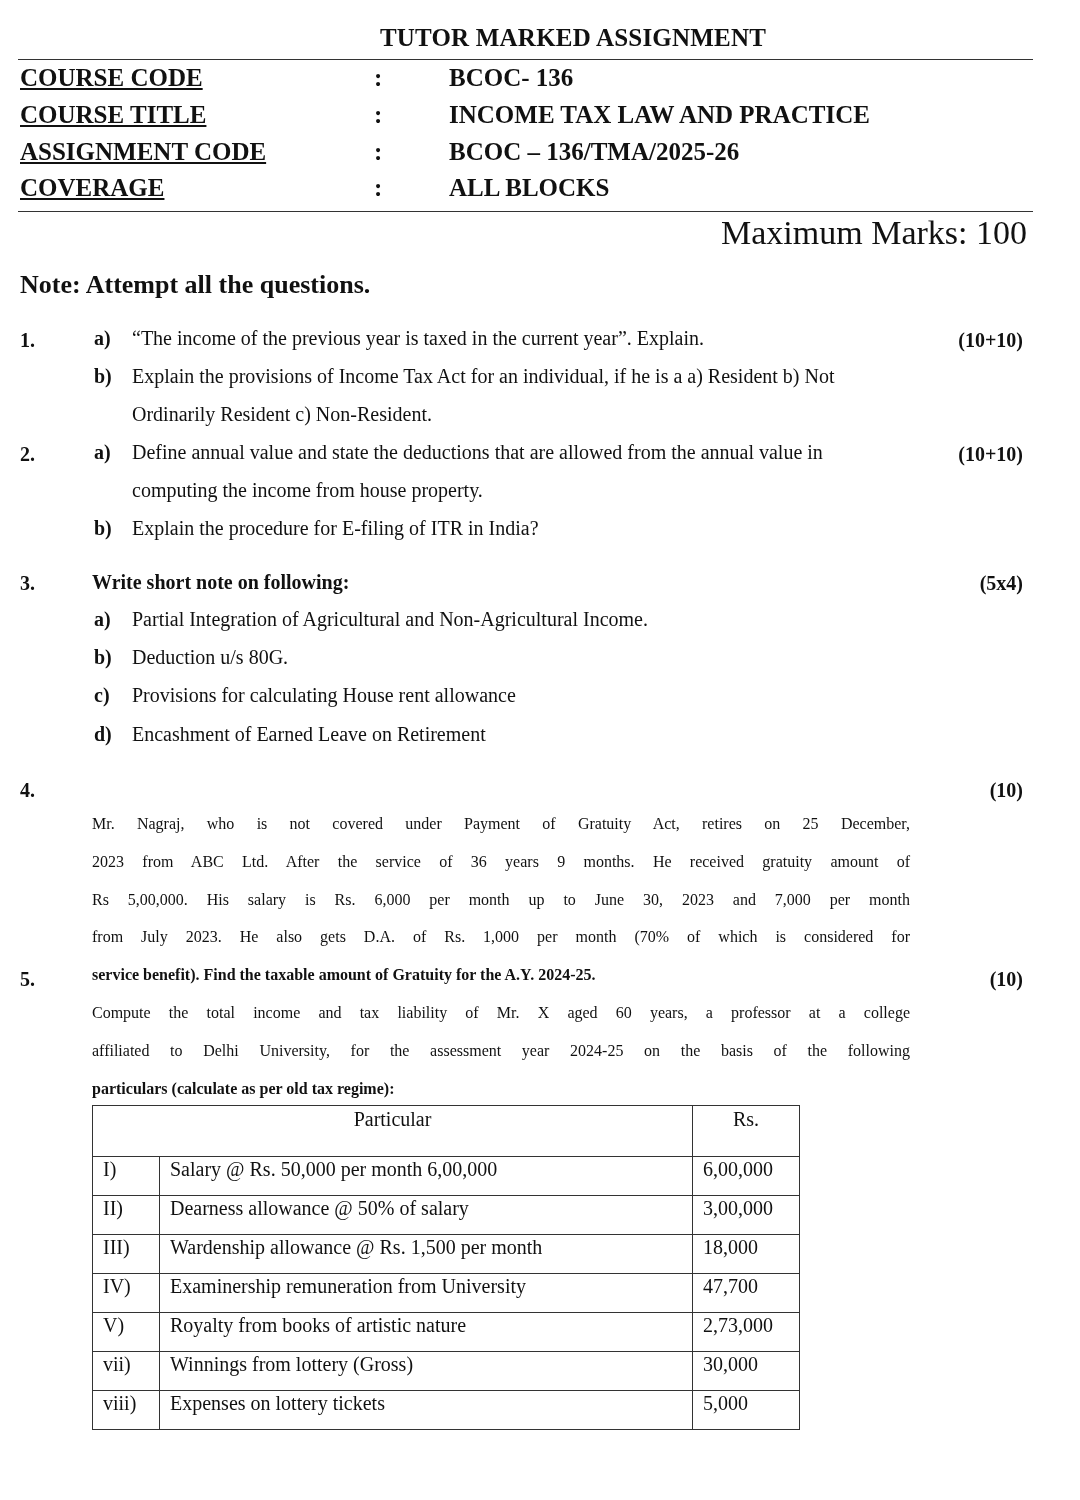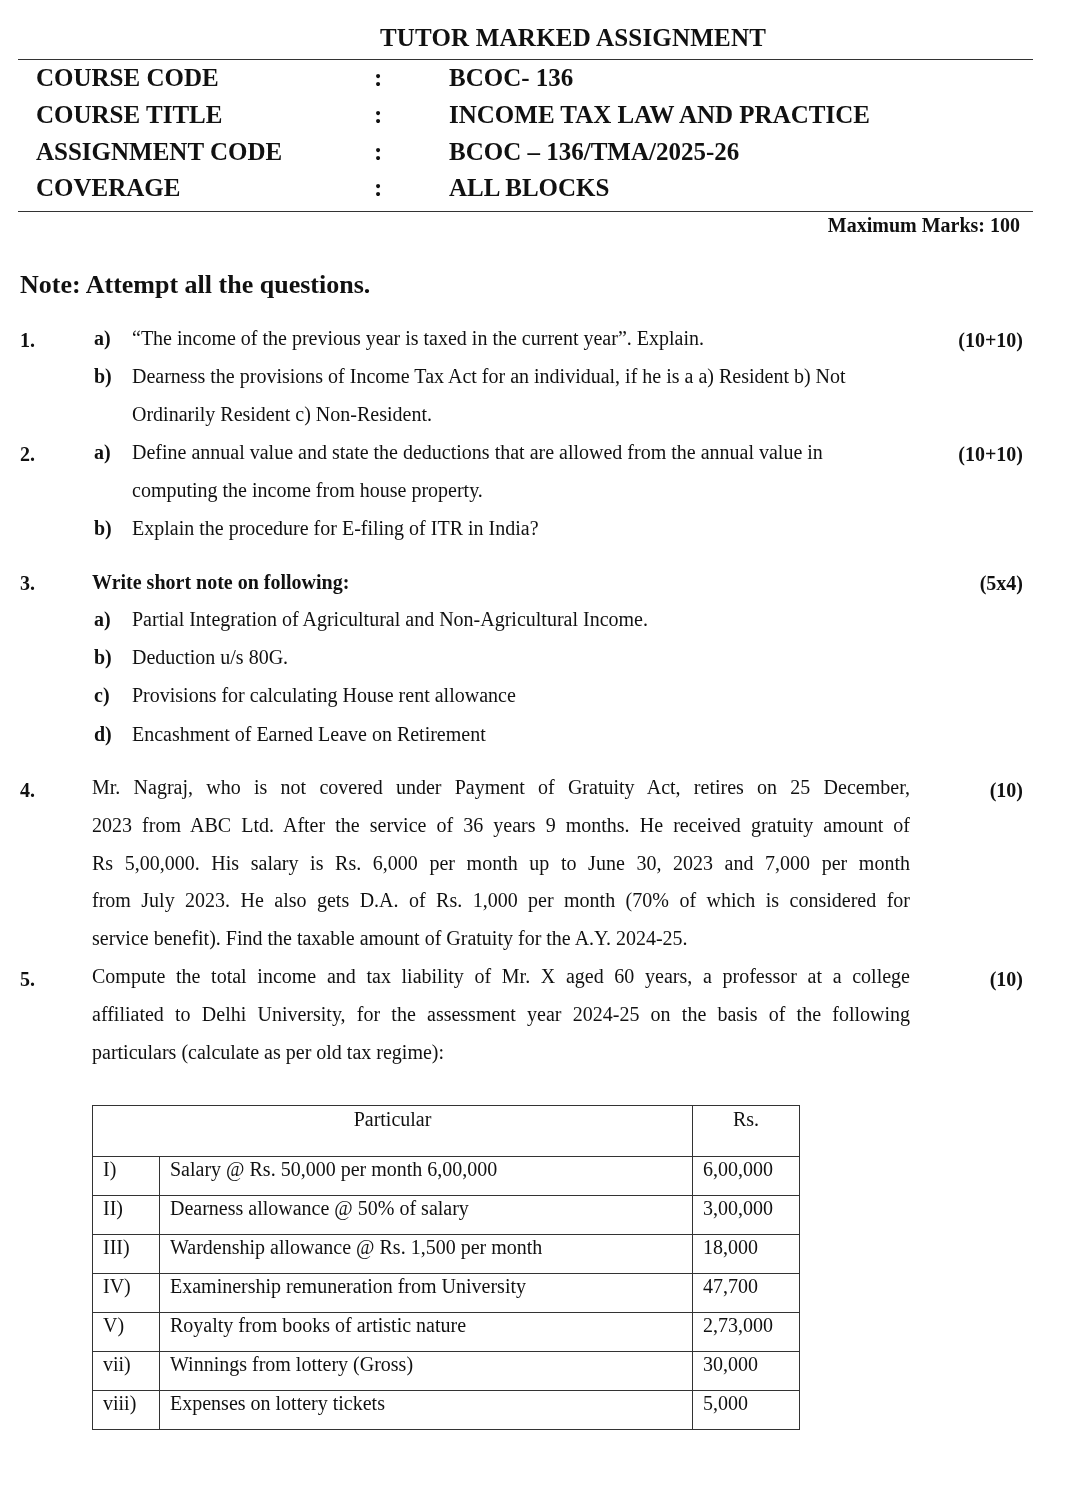--- a/index.html
+++ b/index.html
@@ -4,32 +4,32 @@
 <style>
   html, body { margin: 0; padding: 0; background: #ffffff; }
   body {
     width: 1080px; height: 1500px; position: relative; overflow: hidden;
     font-family: "Liberation Serif", "DejaVu Serif", serif; color: #111;
   }
   .abs { position: absolute; white-space: nowrap; }
   .title { top: 24px; left: 0; width: 1050px; text-align: center; font-size: 25px; font-weight: bold; letter-spacing: 0.2px; padding-left: 48px; }
   .rule { position: absolute; left: 18px; width: 1015px; height: 0; border-top: 1.5px solid #333; }
   .hdr { font-size: 25px; font-weight: bold; }
-  .hdr-label { left: 36px; }
+  .hdr-label { left: 20px; text-decoration: underline; }
   .hdr-colon { left: 374px; }
   .hdr-value { left: 449px; }
-  .maxmarks { right: 60px; top: 214px; font-size: 20px; font-weight: bold; }
+  .maxmarks { right: 53px; top: 214px; font-size: 34px; font-weight: normal; }
   .note { left: 20px; top: 270px; font-size: 26px; font-weight: bold; }
   .qnum { left: 20px; font-size: 20px; font-weight: bold; }
   .sub { font-size: 20px; }
   .sub .lbl { font-weight: bold; display: inline-block; width: 38px; }
   .marks { right: 57px; font-size: 20px; font-weight: bold; }
-  .para { left: 92px; width: 818px; font-size: 20px; line-height: 37.8px; text-align: justify; white-space: normal; }
+  .para { left: 92px; width: 818px; font-size: 16px; line-height: 37.8px; text-align: justify; white-space: normal; margin-top: 36px; }
   .para .line { display: block; text-align: justify; text-align-last: justify; height: 37.8px; }
-  .para .line.last { text-align-last: left; }
+  .para .line.last { text-align-last: left; font-weight: bold; }
   table.tbl {
     position: absolute; left: 92px; top: 1105px; width: 708px;
     border-collapse: collapse; font-size: 20px;
   }
   table.tbl td, table.tbl th { border: 1.5px solid #333; padding: 0 10px; font-weight: normal; text-align: left; vertical-align: top; }
   table.tbl th { height: 48px; text-align: center; padding-top: 2px; }
   table.tbl td { height: 37px; padding-top: 1px; }
   .c1 { width: 67px; }
   .c3 { width: 107px; }
 </style>
@@ -59,21 +59,21 @@
 <div class="abs maxmarks">Maximum Marks: 100</div>
 
 <div class="abs note">Note: Attempt all the questions.</div>
 
 <div class="abs qnum" style="top:329px;">1.</div>
 <div class="abs marks" style="top:329px;">(10+10)</div>
 <div class="abs sub" style="left:94px; top:327px;">
   <span class="lbl">a)</span><span>“The income of the previous year is taxed in the current year”. Explain.</span>
 </div>
 <div class="abs sub" style="left:94px; top:365px;">
-  <span class="lbl">b)</span><span>Dearness the provisions of Income Tax Act for an individual, if he is a a) Resident b) Not</span>
+  <span class="lbl">b)</span><span>Explain the provisions of Income Tax Act for an individual, if he is a a) Resident b) Not</span>
 </div>
 <div class="abs sub" style="left:132px; top:403px;">Ordinarily Resident c) Non-Resident.</div>
 
 <div class="abs qnum" style="top:443px;">2.</div>
 <div class="abs marks" style="top:443px;">(10+10)</div>
 <div class="abs sub" style="left:94px; top:441px;">
   <span class="lbl">a)</span><span>Define annual value and state the deductions that are allowed from the annual value in</span>
 </div>
 <div class="abs sub" style="left:132px; top:479px;">computing the income from house property.</div>
 <div class="abs sub" style="left:94px; top:517px;">

